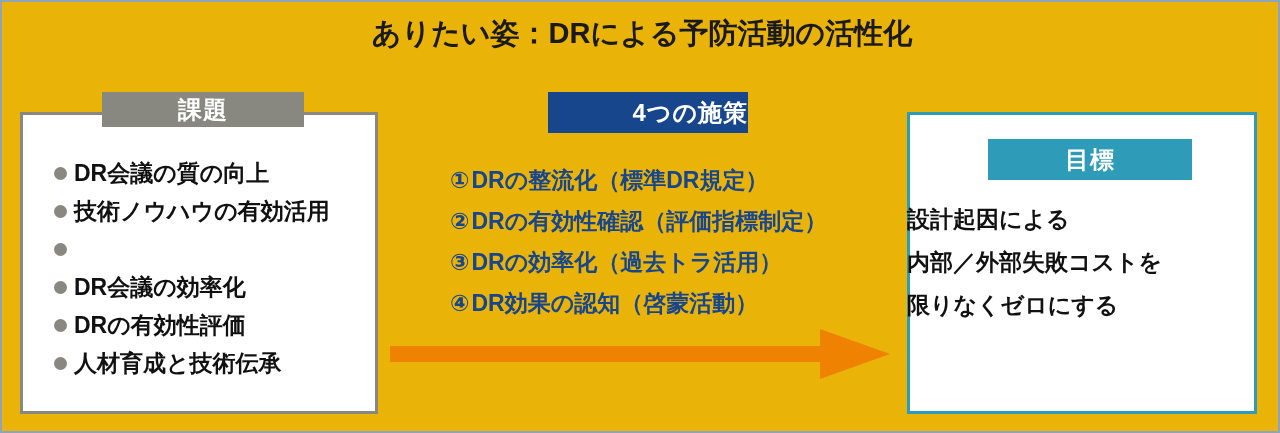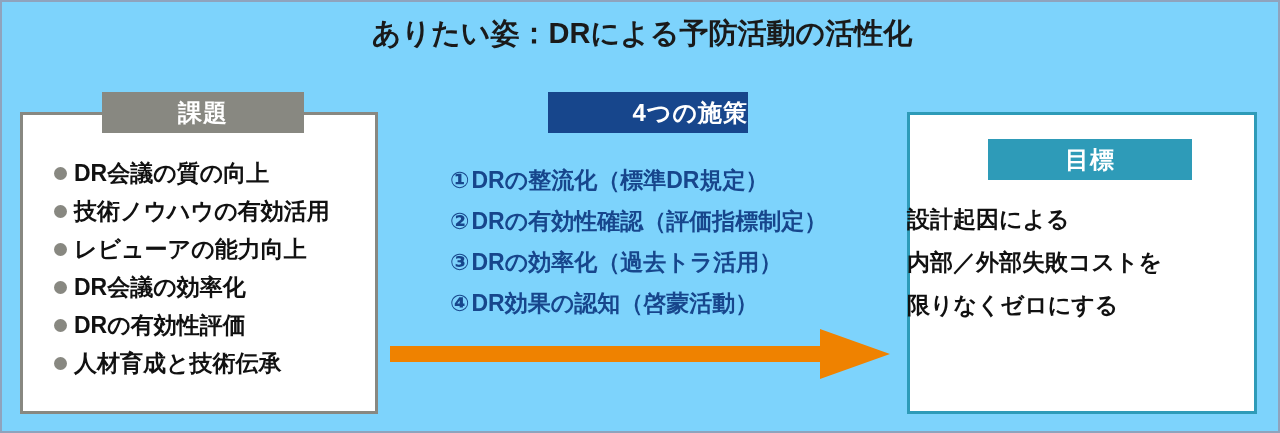--- a/index.html
+++ b/index.html
@@ -10,21 +10,21 @@
     width: 1280px;
     height: 433px;
     background: #ECEEEC;
     font-family: "Liberation Sans", "DejaVu Sans", sans-serif;
     overflow: hidden;
   }
   #canvas {
     position: relative;
     width: 1280px;
     height: 433px;
-    background: #7dd3fc;
+    background: #eab308;
     box-sizing: border-box;
     border: 2px solid #8FA3BD;
     overflow: hidden;
   }
 
   
   #page-title {
     position: absolute;
     left: 0;
     top: 12px;
@@ -68,21 +68,21 @@
     font-size: 24px;
     font-weight: bold;
     letter-spacing: 1px;
     box-sizing: border-box;
     white-space: nowrap;
   }
   #issues-chip {
     left: 100px;
     top: 90px;
     width: 202px;
-    height: 41px;
+    height: 35px;
     background: #888881;
   }
   #measures-chip {
     left: 546px;
     top: 90px;
     width: 200px;
     height: 41px;
     background: #17468C;
     justify-content: flex-end;
   }
@@ -184,21 +184,20 @@
     <div class="bullet-row">
       <span class="bullet-dot"></span>
       <span class="bullet-text">DR会議の質の向上</span>
     </div>
     <div class="bullet-row">
       <span class="bullet-dot"></span>
       <span class="bullet-text">技術ノウハウの有効活用</span>
     </div>
     <div class="bullet-row">
       <span class="bullet-dot"></span>
-      <span class="bullet-text">レビューアの能力向上</span>
     </div>
     <div class="bullet-row">
       <span class="bullet-dot"></span>
       <span class="bullet-text">DR会議の効率化</span>
     </div>
     <div class="bullet-row">
       <span class="bullet-dot"></span>
       <span class="bullet-text">DRの有効性評価</span>
     </div>
     <div class="bullet-row">

